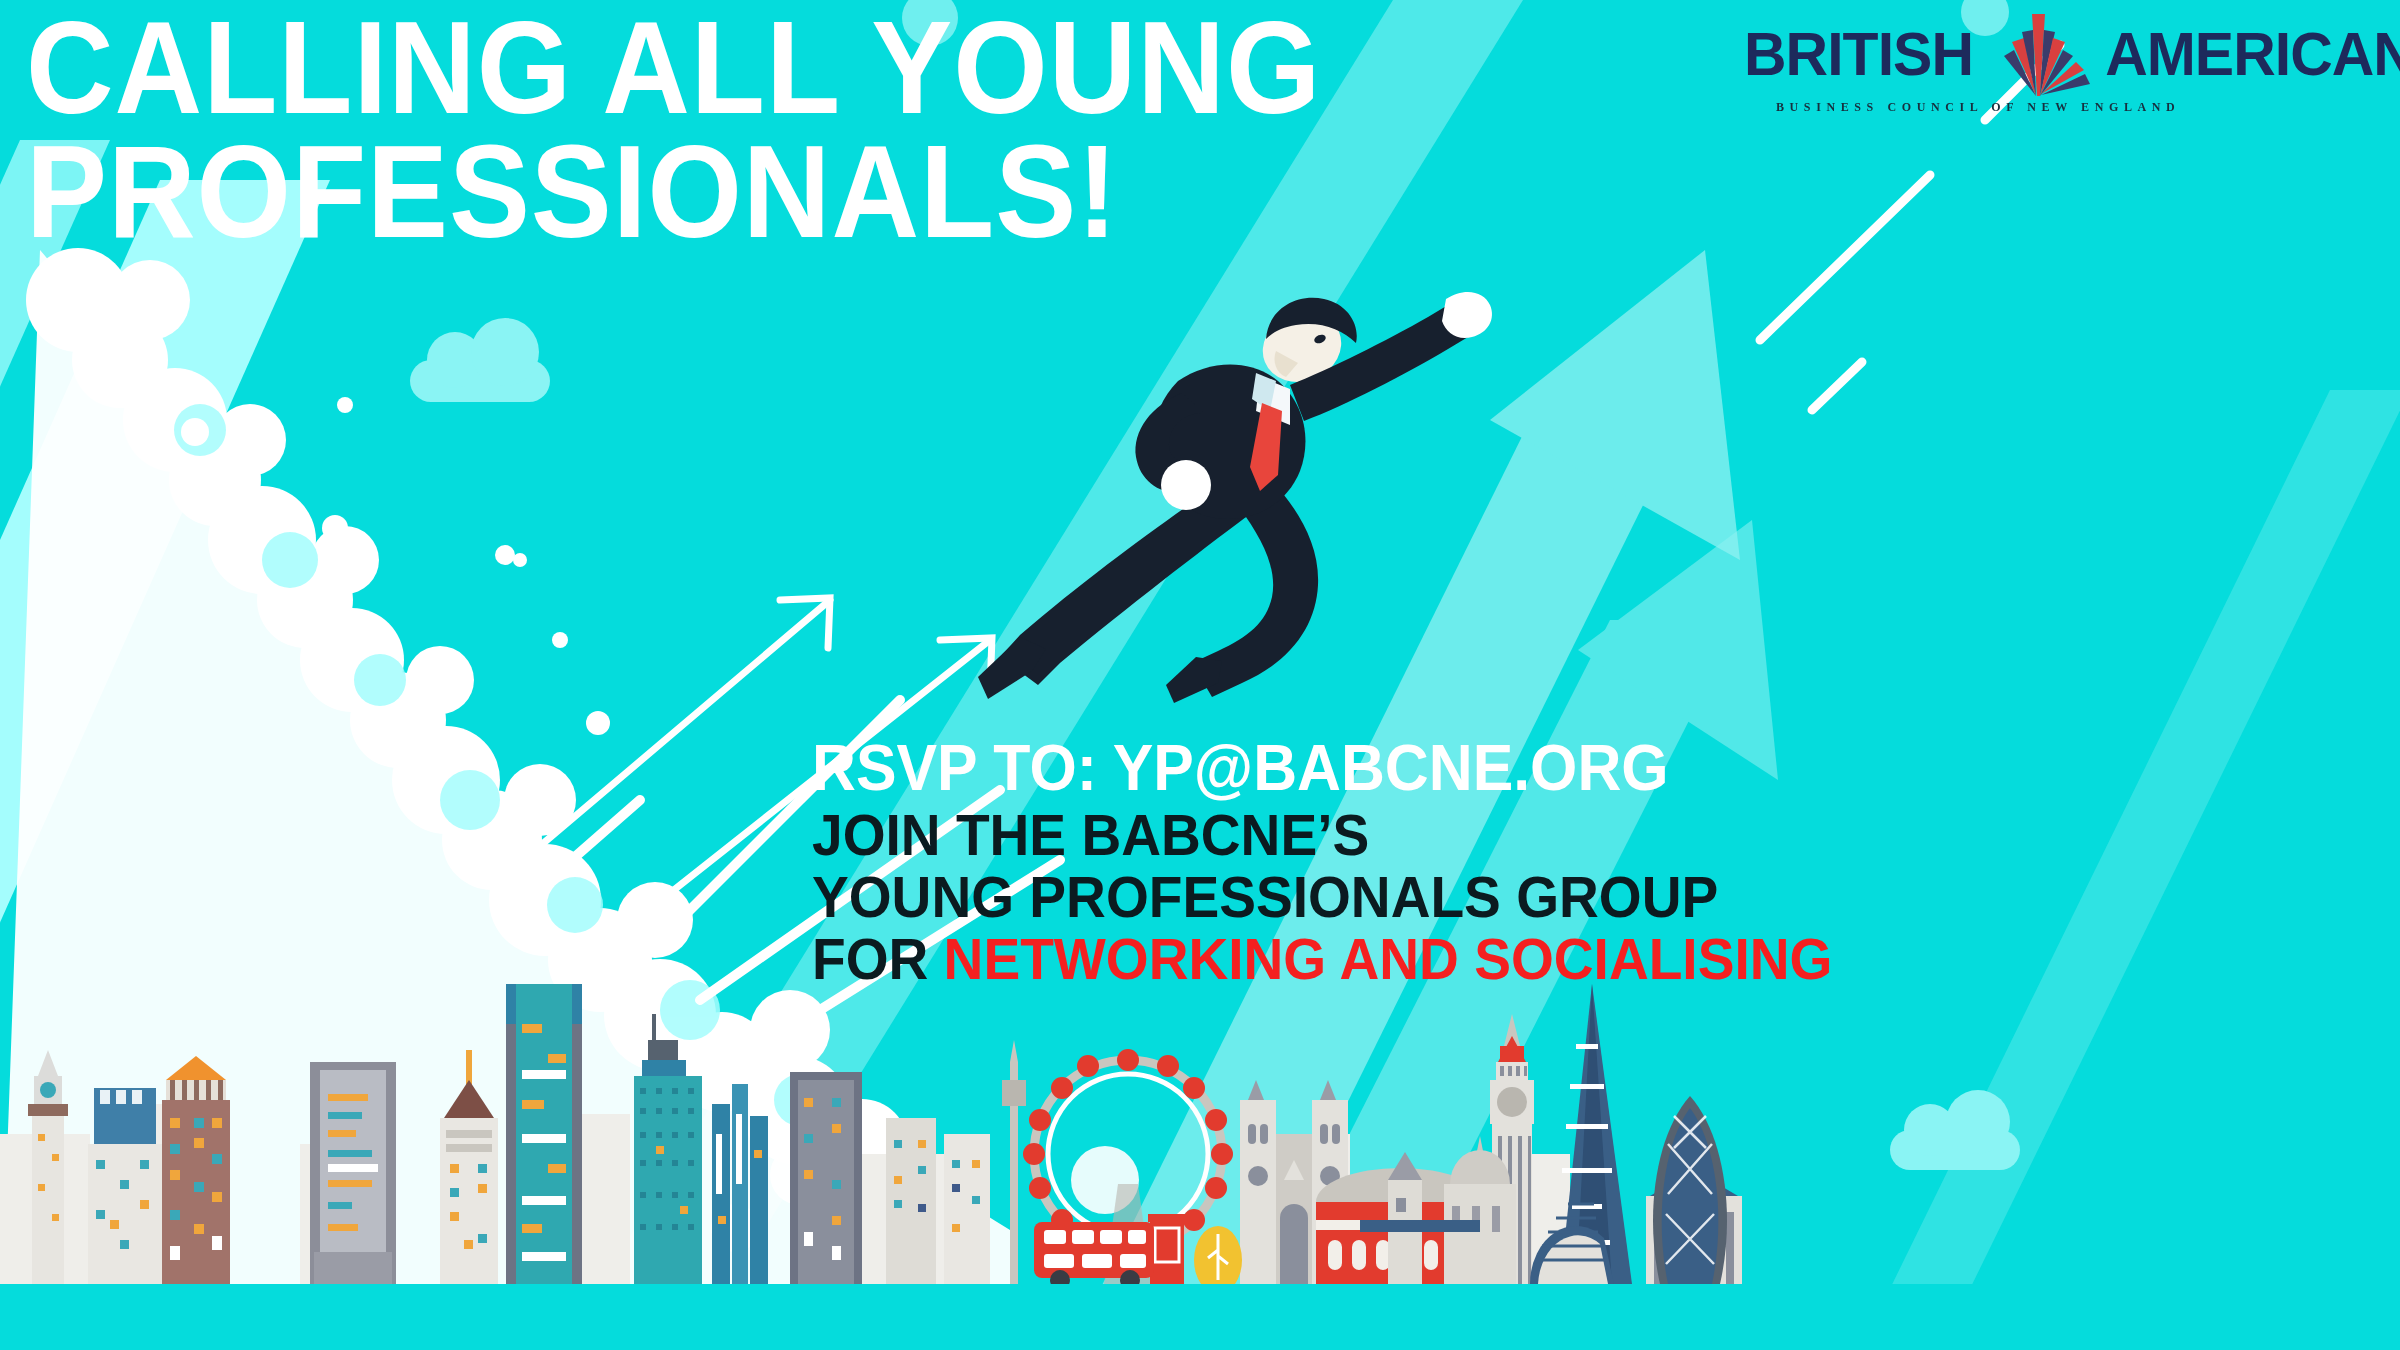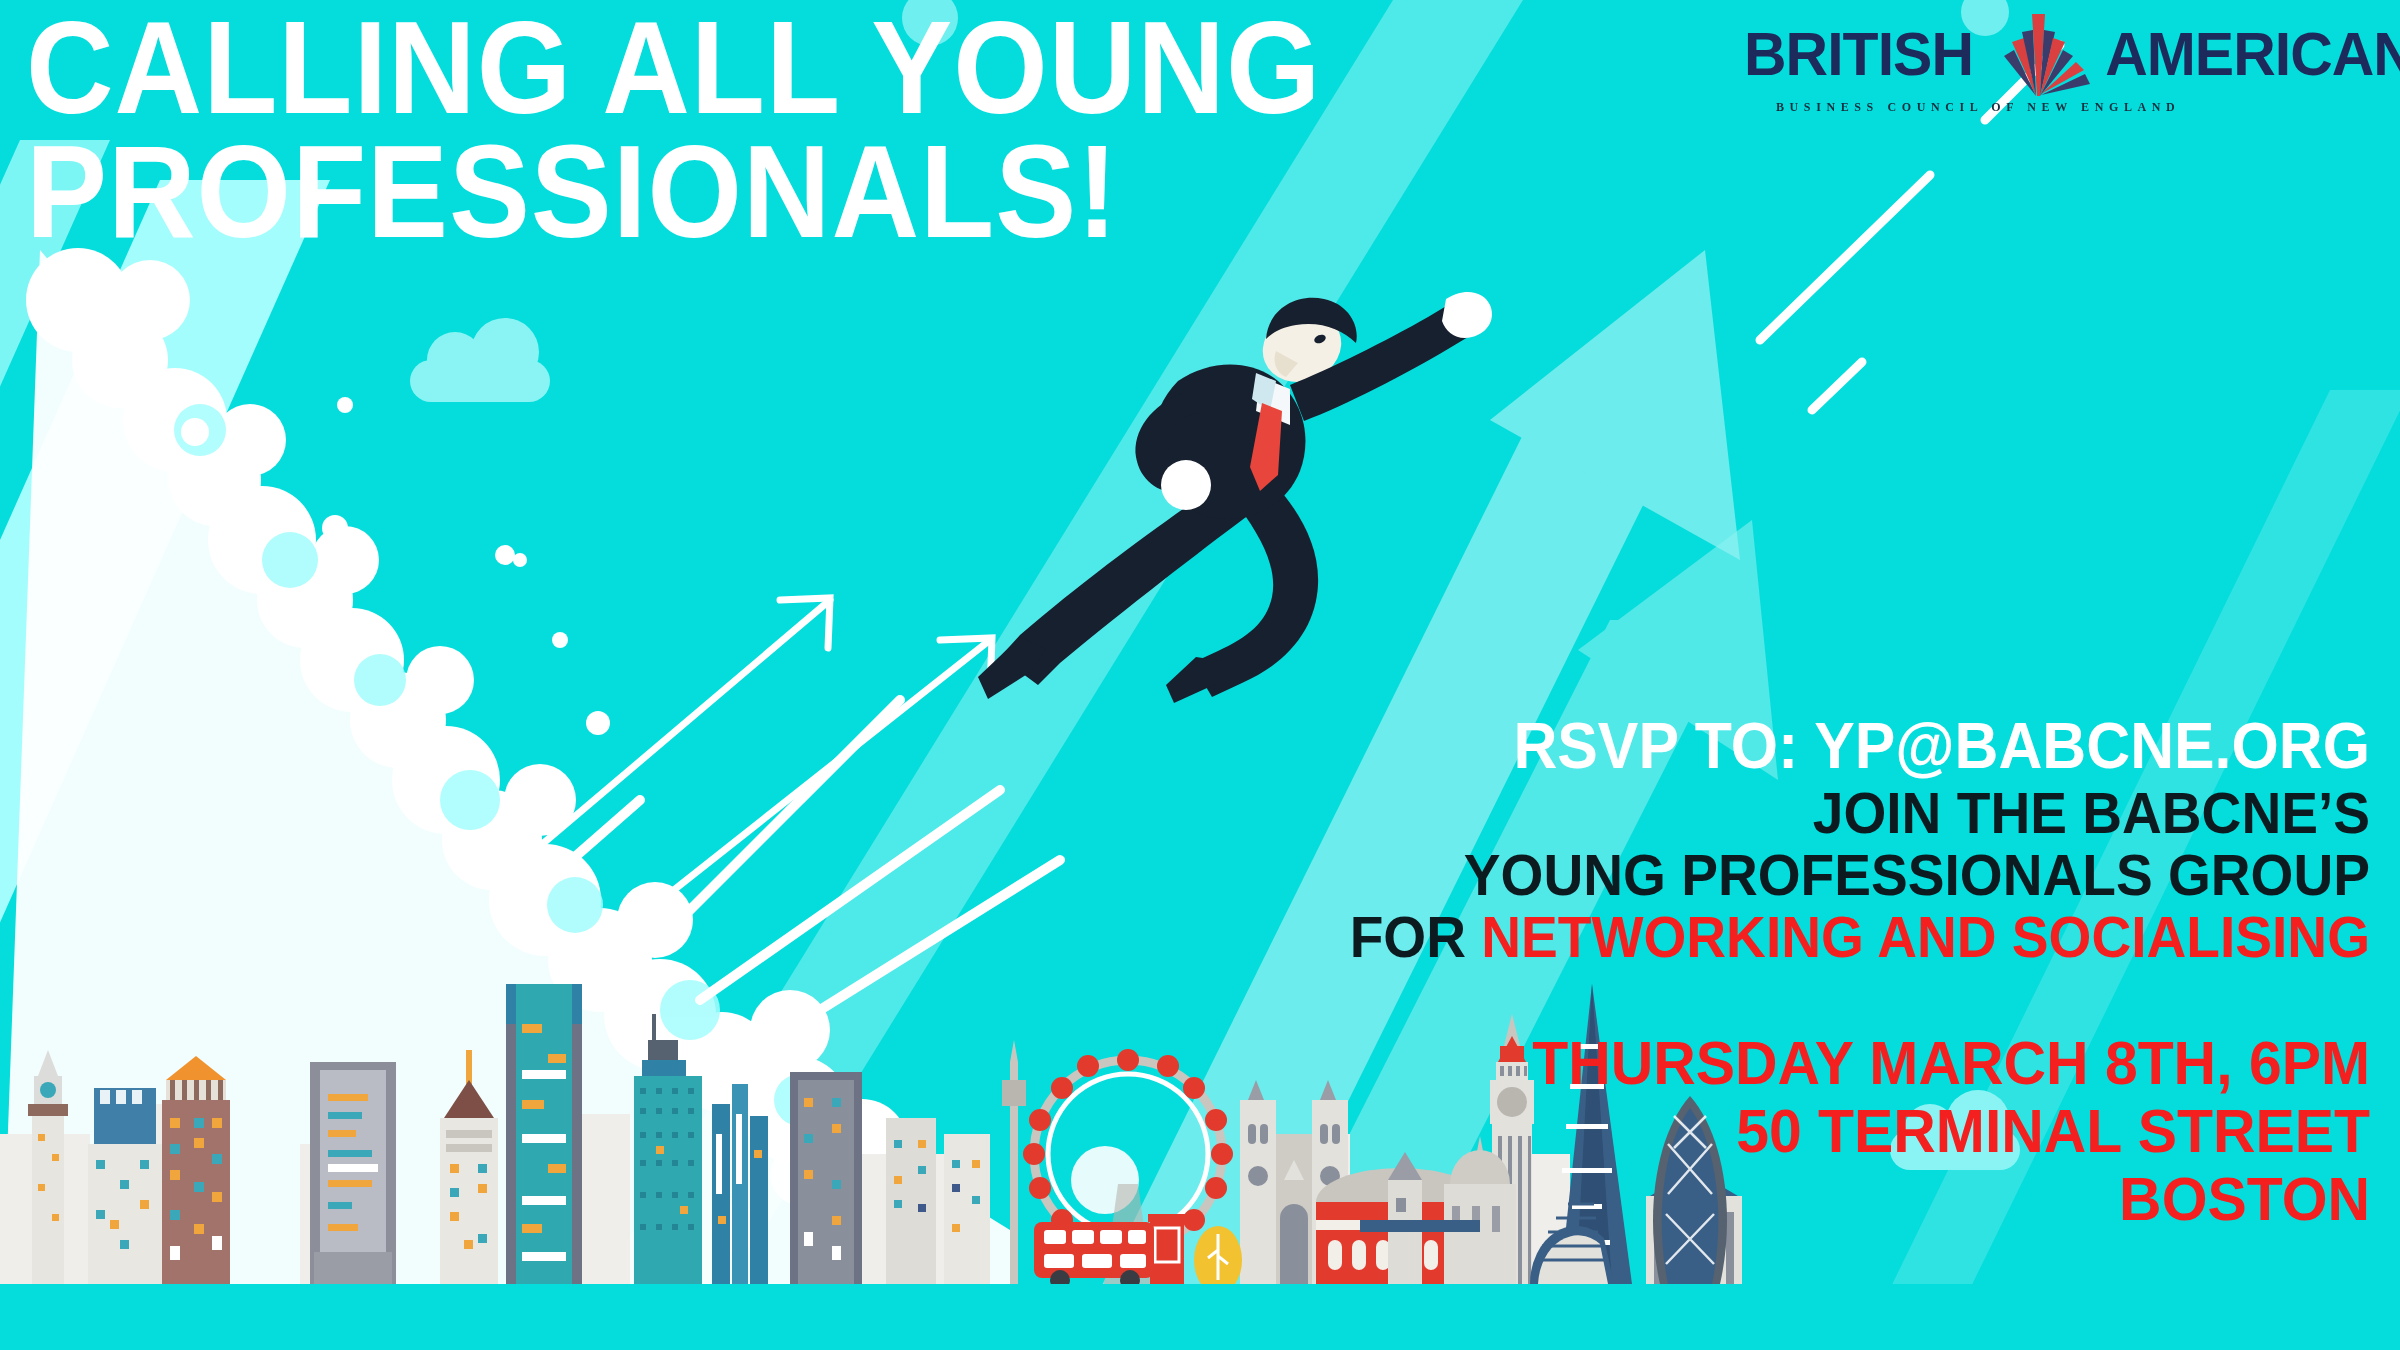--- a/index.html
+++ b/index.html
@@ -65,23 +65,22 @@
     font-family:"Liberation Serif", serif;
     font-weight:bold;
     font-size:12px;
     letter-spacing:5.6px;
     white-space:nowrap;
   }
 
   
   #infoblock {
     position:absolute;
-    right:30px; top:714px;
+    right:30px; top:736px;
     width:1640px;
-    text-align:right;
     z-index:40;
   }
   #infoblock .line {
     display:block;
     font-family:"Liberation Sans", sans-serif;
     font-weight:bold;
     line-height:1.0;
     letter-spacing:0px;
     white-space:nowrap;
     transform:scaleX(0.95);
@@ -724,19 +723,14 @@
     <div class="tagline">BUSINESS COUNCIL OF NEW ENGLAND</div>
   </div>
 
   <div id="infoblock">
     <span class="line l-rsvp">RSVP TO: YP@BABCNE.ORG</span>
     <span class="line l-join">JOIN THE BABCNE’S</span>
     <span class="line l-group">YOUNG PROFESSIONALS GROUP</span>
     <span class="line l-for"><span>FOR </span><span class="red">NETWORKING AND SOCIALISING</span></span>
   </div>
 
-  <div id="eventblock">
-    <span class="line">THURSDAY MARCH 8TH, 6PM</span>
-    <span class="line">50 TERMINAL STREET</span>
-    <span class="line">BOSTON</span>
-  </div>
 
 </div>
 
 </body></html>

